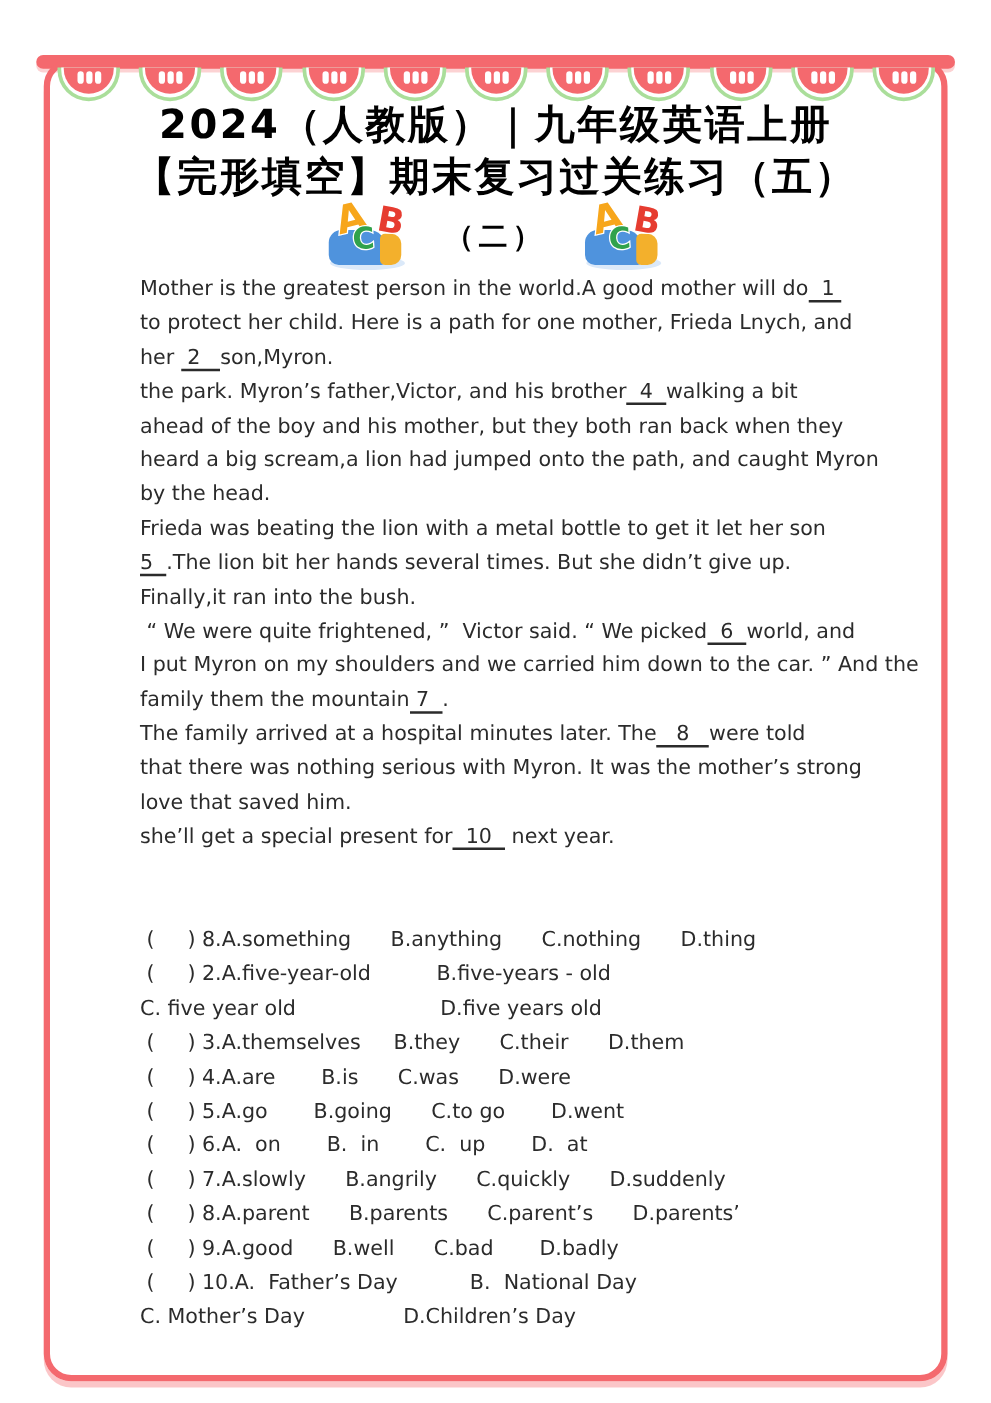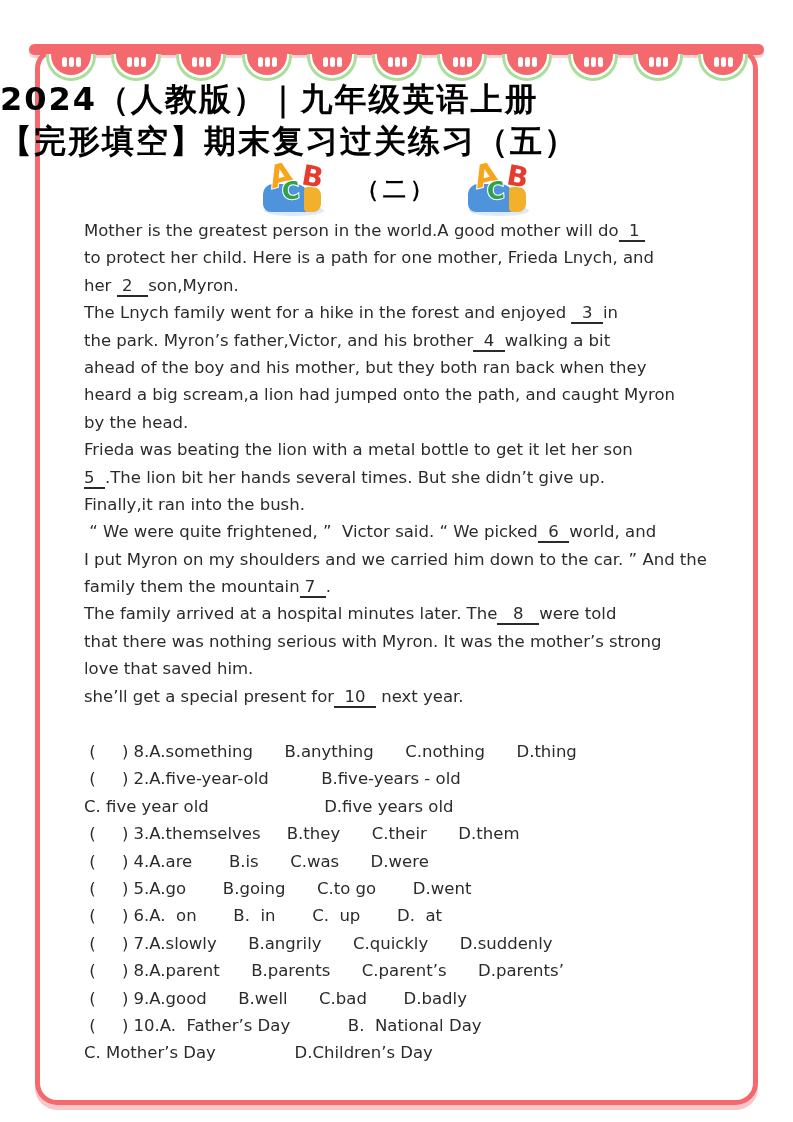--- a/index.html
+++ b/index.html
@@ -26,21 +26,21 @@
     display:flex;justify-content:space-between;
   }
   .melon{position:relative;width:50px;height:27px;}
   .melon .rind{position:absolute;left:0;right:0;top:0;height:27px;background:#aade9a;border-radius:0 0 50px 50px;}
   .melon .gapw{position:absolute;left:3px;right:3px;top:0;height:24px;background:#ffffff;border-radius:0 0 44px 44px;}
   .melon .flesh{position:absolute;left:5px;right:5px;top:0;height:21px;background:#f4696e;border-radius:0 0 40px 40px;}
   .melon .s{position:absolute;top:3px;width:5px;height:10px;background:#ffffff;border-radius:3px;}
   .melon .s1{left:16px;} .melon .s2{left:23px;} .melon .s3{left:30px;}
   
   .title1,.title2{
-    position:absolute;left:0;width:100%;margin:0;
+    position:absolute;left:0;width:100%;text-align:center;margin:0;
     font-weight:bold;color:#000;font-size:32px;letter-spacing:2px;line-height:1.1;
   }
   .title1{top:82px;}
   .title2{top:124px;}
   
   .icon-row{
     position:absolute;top:160px;left:0;width:100%;height:58px;
     display:flex;justify-content:center;align-items:center;gap:30px;
   }
   .part-label{font-weight:bold;font-size:23px;color:#000;letter-spacing:4px;}
@@ -52,21 +52,21 @@
   .abc .la{left:7px;top:-2px;font-size:31px;color:#f7a61b;transform:rotate(-14deg);}
   .abc .lc{left:20px;top:17px;font-size:24px;color:#31a24c;transform:rotate(-4deg);}
   .abc .lb{right:3px;top:1px;font-size:28px;color:#e63c30;transform:rotate(10deg);}
   
   .passage,.questions{
     position:absolute;left:84px;width:660px;
   }
   .passage{top:217px;}
   .questions{top:738px;}
   .pline,.qline{
-    white-space:pre;font-size:16.5px;line-height:27.4px;height:27.4px;color:#2b2b2b;
+    white-space:pre;font-size:16.5px;line-height:27.4px;height:27.4px;color:#2b2b2b;margin-left:28px;
   }
   .blank{border-bottom:2px solid #2b2b2b;white-space:pre;}
 </style>
 </head>
 <body>
 
 <div class="sheet">
 
   <div class="top-bar"></div>
   <div class="border-box"></div>
@@ -182,21 +182,20 @@
       <span class="letter la">A</span>
       <span class="letter lc">C</span>
       <span class="letter lb">B</span>
     </span>
   </div>
 
   <div class="passage">
       <div class="pline"><span>Mother is the greatest person in the world.A good mother will do</span><span class="blank">  1 </span></div>
       <div class="pline"><span>to protect her child. Here is a path for one mother, Frieda Lnych, and</span></div>
       <div class="pline"><span>her </span><span class="blank"> 2   </span><span>son,Myron.</span></div>
-      <div class="pline"><span>The Lnych family went for a hike in the forest and enjoyed </span><span class="blank">  3  </span><span>in</span></div>
       <div class="pline"><span>the park. Myron’s father,Victor, and his brother</span><span class="blank">  4  </span><span>walking a bit</span></div>
       <div class="pline"><span>ahead of the boy and his mother, but they both ran back when they</span></div>
       <div class="pline"><span>heard a big scream,a lion had jumped onto the path, and caught Myron</span></div>
       <div class="pline"><span>by the head.</span></div>
       <div class="pline"><span>Frieda was beating the lion with a metal bottle to get it let her son</span></div>
       <div class="pline"><span class="blank">5  </span><span>.The lion bit her hands several times. But she didn’t give up.</span></div>
       <div class="pline"><span>Finally,it ran into the bush.</span></div>
       <div class="pline"><span> “ We were quite frightened, ”  Victor said. “ We picked</span><span class="blank">  6  </span><span>world, and</span></div>
       <div class="pline"><span>I put Myron on my shoulders and we carried him down to the car. ” And the</span></div>
       <div class="pline"><span>family them the mountain</span><span class="blank"> 7  </span><span>.</span></div>

